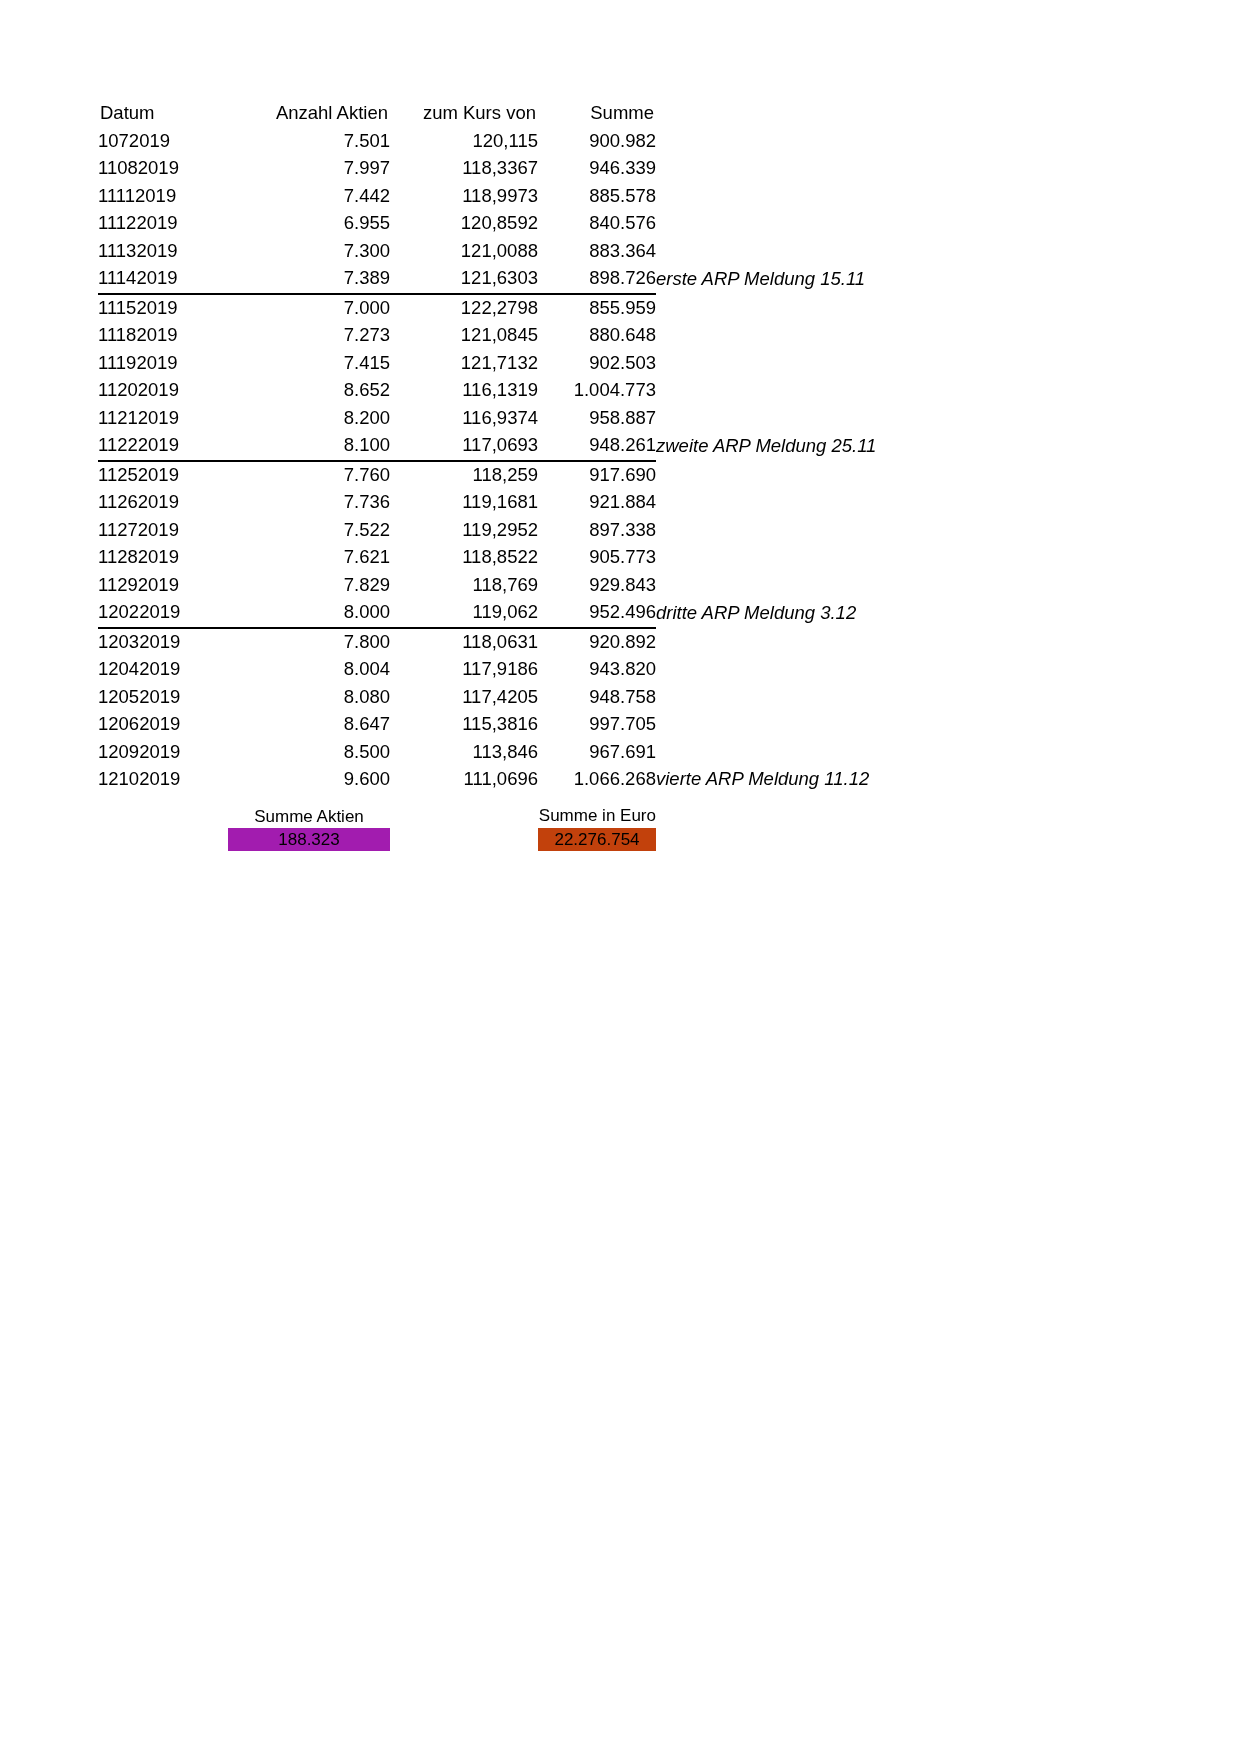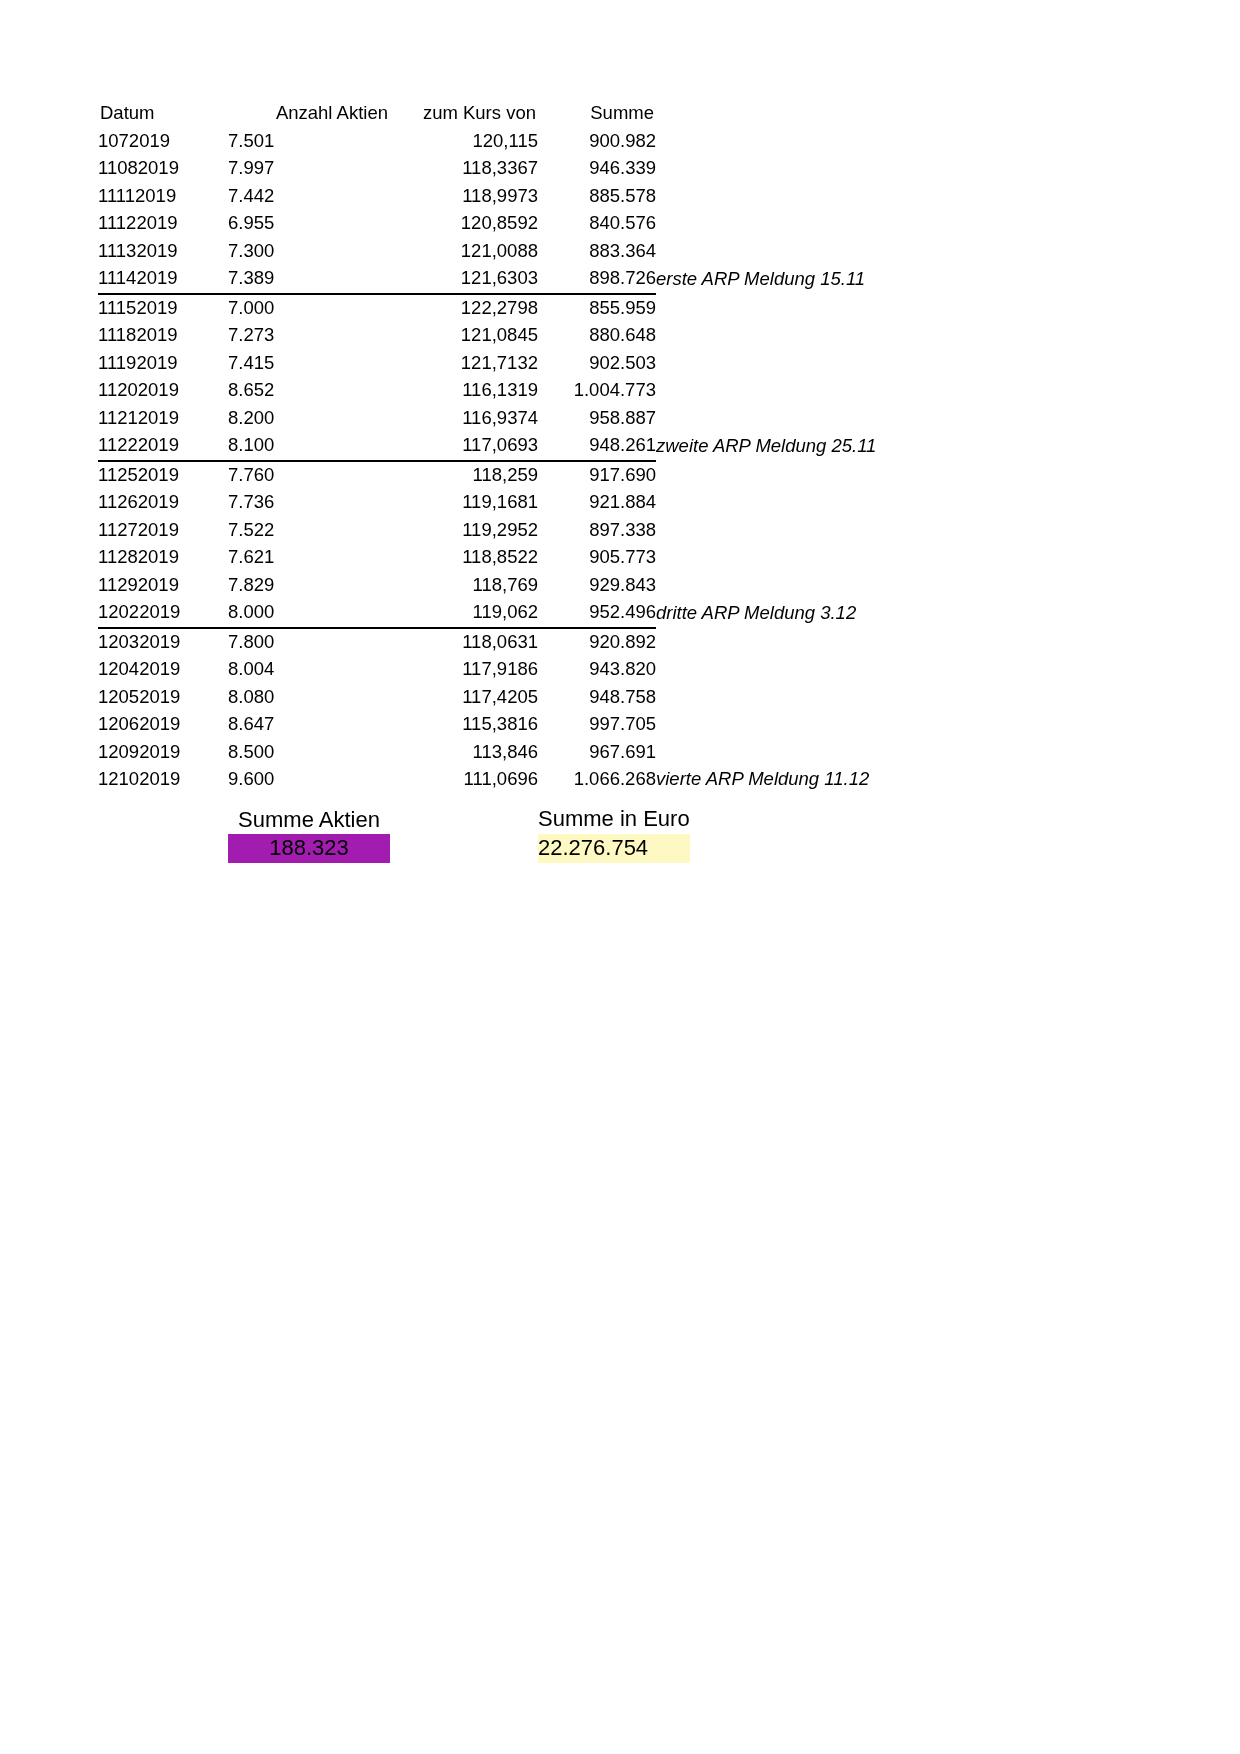--- a/index.html
+++ b/index.html
@@ -45,39 +45,39 @@
   }
 
   
   .hdr td { font-weight: bold; padding-bottom: 7px; margin-left: 40px; }
   .hdr .h-datum  { text-align: left;  padding-left: 2px; }
   .hdr .h-anzahl { text-align: right; padding-right: 2px; }
   .hdr .h-kurs   { text-align: right; padding-right: 2px; }
   .hdr .h-summe  { text-align: right; padding-right: 2px; }
 
   .cell-datum  { text-align: left;  padding-left: 2px; }
-  .cell-anzahl { padding-right: 24px; }
+  .cell-anzahl { text-align: right; padding-right: 24px; }
   .cell-kurs   { text-align: right; padding-right: 4px; }
   .cell-summe  { text-align: right; padding-right: 2px; }
   .cell-note   { text-align: left;  padding-left: 16px; font-style: italic; }
 
   
   tr.tranche-end td.cell-datum,
   tr.tranche-end td.cell-anzahl,
   tr.tranche-end td.cell-kurs,
   tr.tranche-end td.cell-summe {
     border-bottom: 2px solid #000000;
   }
 
   
   .summary {
     margin-top: 10px;
     border-collapse: collapse;
     table-layout: fixed;
-    font-size: 22px;
+    font-size: 17px;
     line-height: 1.12;
   }
   .summary col.s-datum  { width: 130px; }
   .summary col.s-anzahl { width: 162px; }
   .summary col.s-kurs   { width: 148px; }
   .summary col.s-summe  { width: 118px; }
 
   .summary td {
     padding: 2px 0;
     vertical-align: bottom;
@@ -91,22 +91,22 @@
     text-align: right;
     line-height: 1.22;
     white-space: normal;
   }
   .val-aktien {
     text-align: center;
     background: #a21caf;
     padding: 3px 0 4px 0;
   }
   .val-euro {
-    text-align: left;
-    background: #fef9c3;
+    text-align: center;
+    background: #c2410c;
     padding: 3px 0 4px 0;
   }
   .lbl-durchschnitt {
     text-align: right;
     padding-right: 10px;
   }
   .val-durchschnitt {
     text-align: center;
     background: #e2efda;
     padding: 3px 0 4px 0;

